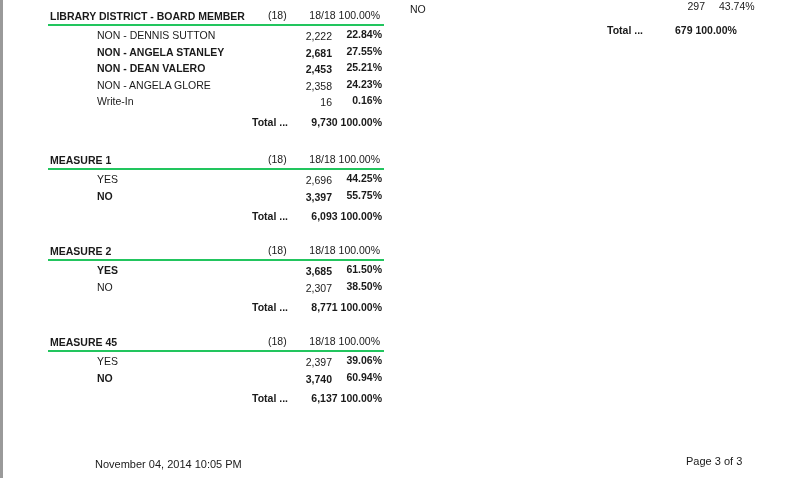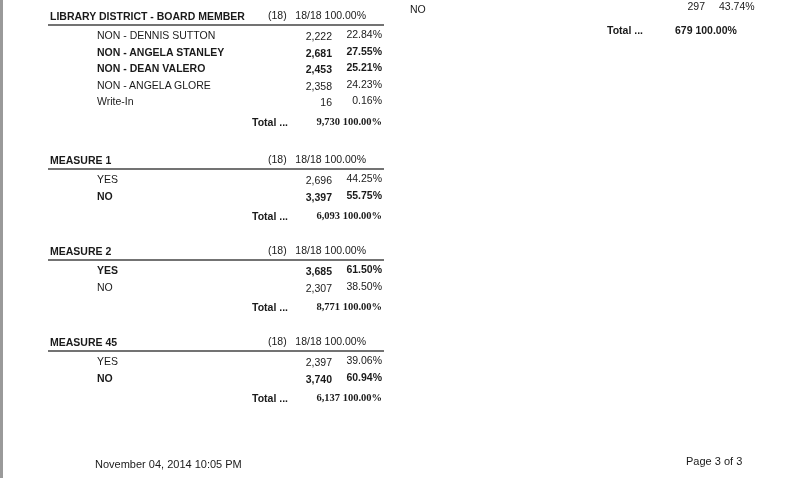--- a/index.html
+++ b/index.html
@@ -2,32 +2,32 @@
 <html><head>
   <meta charset="utf-8">
   <style>
     html, body { margin: 0; padding: 0; }
     body {
       width: 800px; height: 478px; background: #ffffff; position: relative; overflow: hidden;
       font-family: "Liberation Sans", sans-serif; color: #1a1a1a;
     }
     .left-edge { position: absolute; left: 0; top: 0; width: 3px; height: 478px; background: #9a9a9a; }
     .contest { position: absolute; left: 48px; width: 336px; font-size: 10.5px; }
-    .hdr { position: relative; height: 15px; border-bottom: 2px solid #737373; }
+    .hdr { position: relative; height: 15px; border-bottom: 2px solid #22c55e; }
     .hdr .title { position: absolute; left: 2px; top: 1px; font-weight: bold; font-size: 10.5px; }
     .hdr .prec { position: absolute; left: 220px; top: 0; width: 40px; text-align: left; }
-    .hdr .rep { position: absolute; right: 18px; top: 0; }
+    .hdr .rep { position: absolute; right: 4px; top: 0; }
     .row { position: relative; height: 16.5px; }
     .row .name { position: absolute; left: 4px; top: 3px; padding-left: 45px; }
     .row .votes { position: absolute; right: 52px; top: 4px; text-align: right; }
-    .row .pct { position: absolute; right: 2px; top: 2px; text-align: right; }
+    .row .pct { position: absolute; right: 2px; top: 2px; text-align: right; font-weight: bold; }
     .row.bold { font-weight: bold; }
     .total { position: relative; height: 18px; margin-top: 4px; font-weight: bold; }
     .total .lbl { position: absolute; left: 204px; top: 3px; }
-    .total .val { position: absolute; right: 2px; top: 3px; font-family: Liberation Serif, serif; }
+    .total .val { position: absolute; right: 2px; top: 3px; }
     .right-frag { position: absolute; left: 405px; top: 0; width: 340px; font-size: 10.5px; }
     .right-frag .no { position: absolute; left: 5px; top: 3px; }
     .right-frag .votes { position: absolute; left: 276px; top: 0; width: 24px; text-align: right; }
     .right-frag .pct { position: absolute; left: 306px; top: 0; margin-left: 8px; }
     .right-frag .tlbl { position: absolute; left: 202px; top: 24px; font-weight: bold; }
     .right-frag .tval { position: absolute; left: 270px; top: 24px; font-weight: bold; }
     .footer-date { position: absolute; left: 50px; top: 458px; font-size: 11px; padding-left: 45px; }
     .footer-page { position: absolute; left: 686px; top: 455px; font-size: 11px; }
   </style>
 </head>

